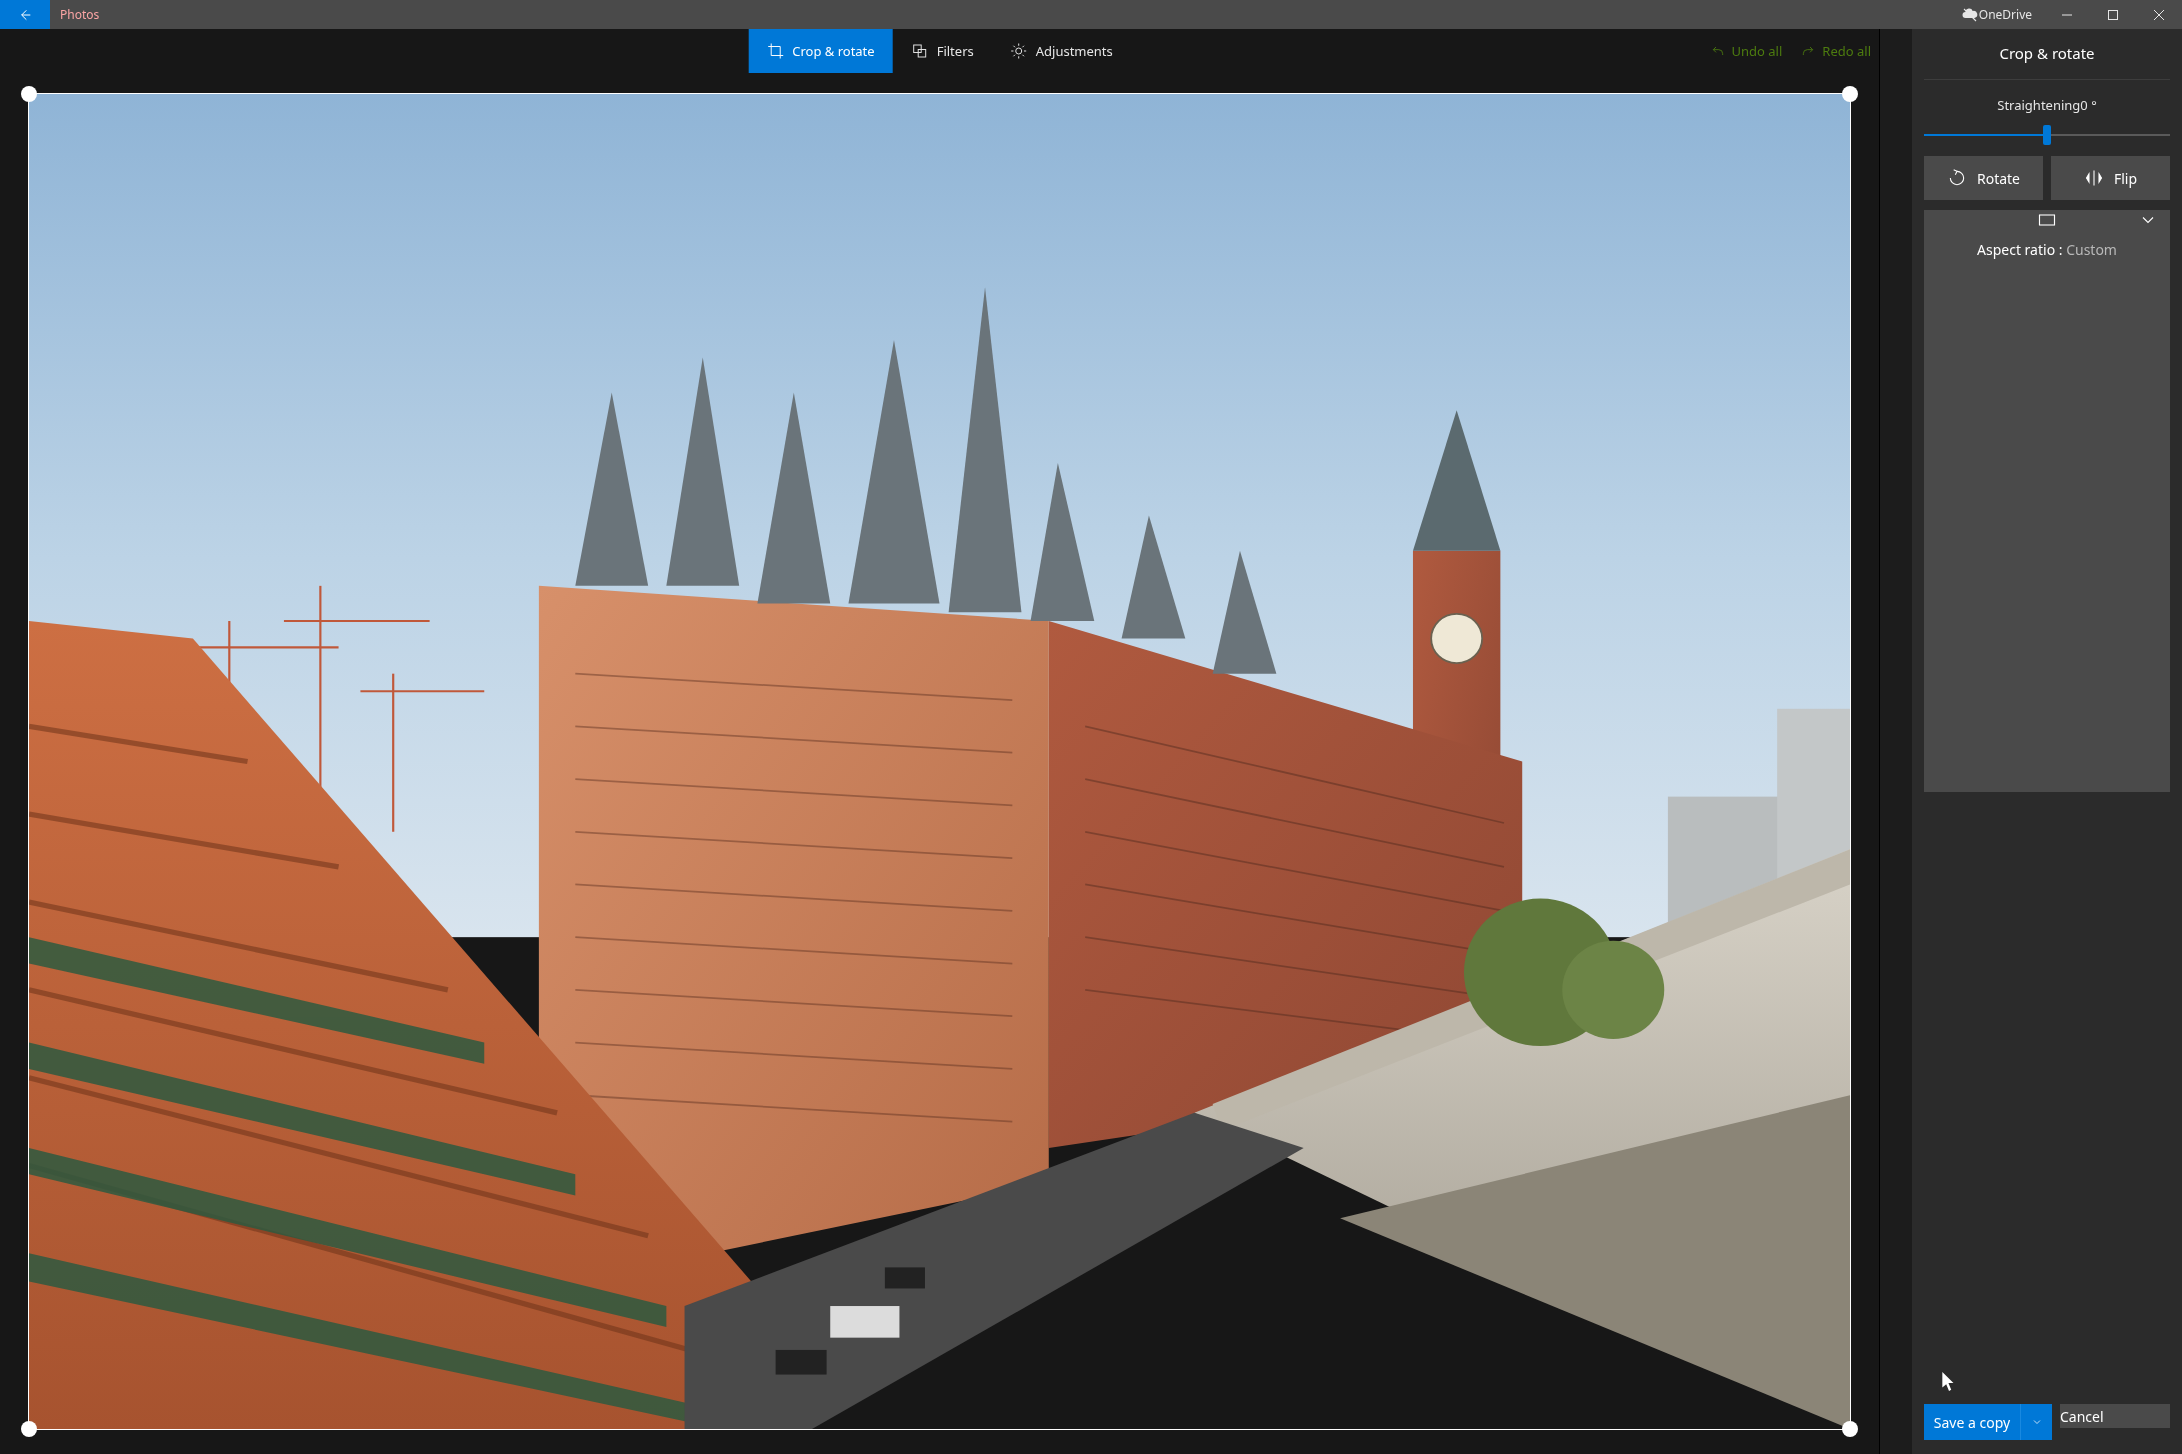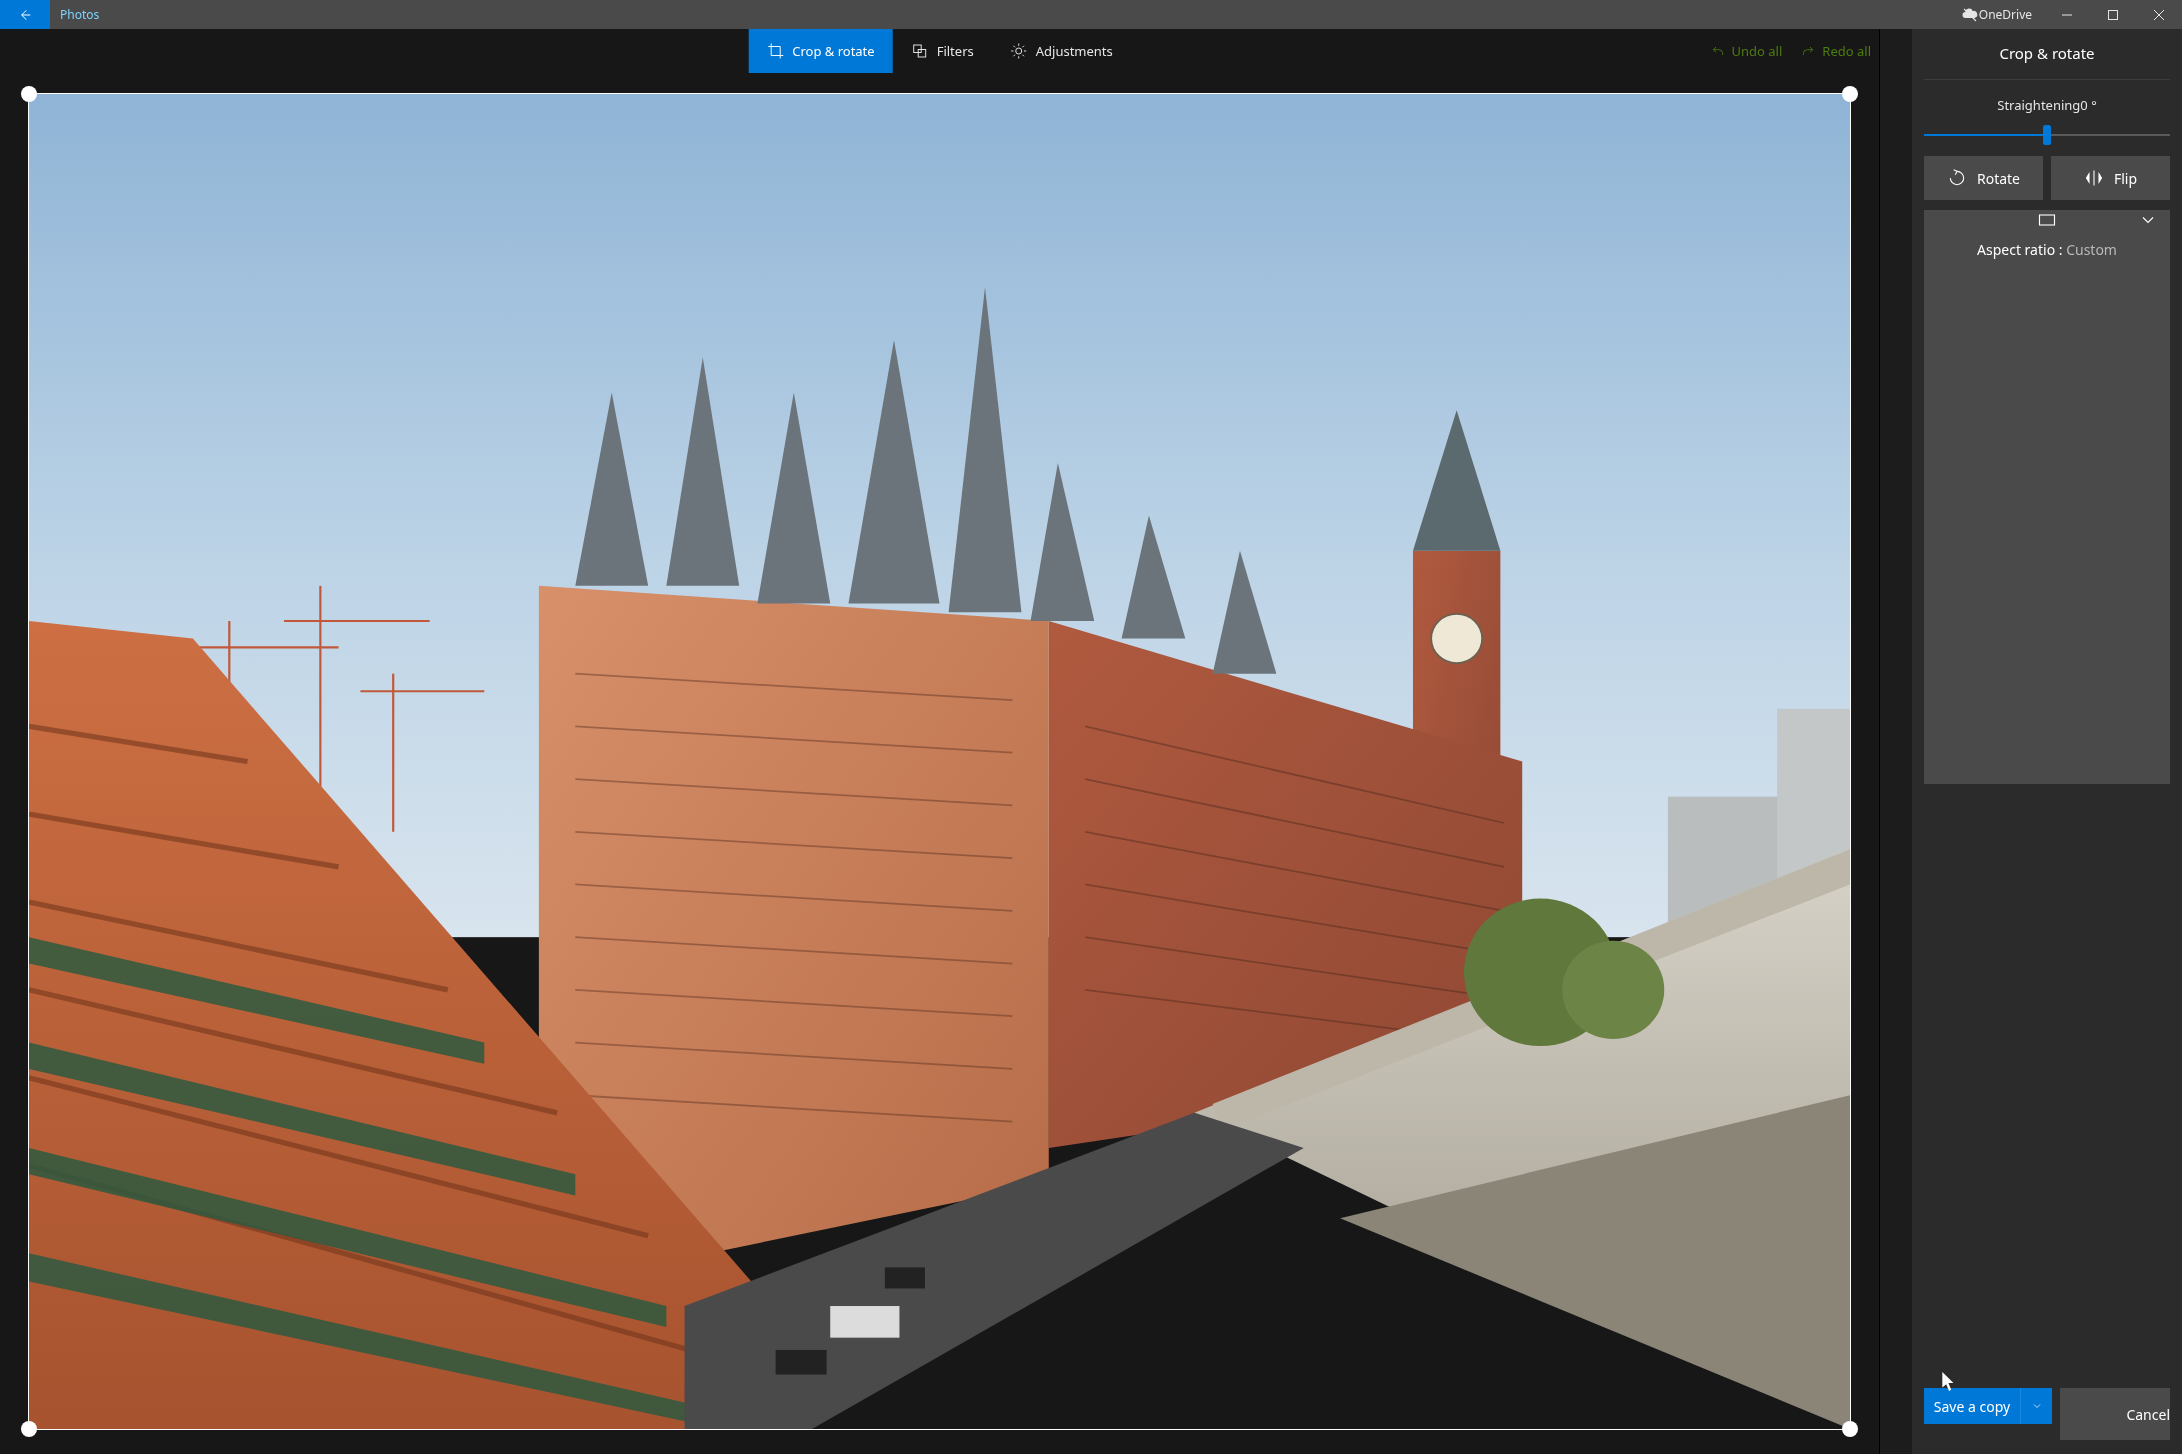--- a/index.html
+++ b/index.html
@@ -19,21 +19,21 @@
     background: #0078d7;
     display: flex;
     align-items: center;
     justify-content: center;
   }
   .titlebar .back-btn svg { width: 16px; height: 16px; stroke: #fff; fill: none; stroke-width: 1.5; }
   .titlebar .app-name {
     padding: 4px 10px;
     display: flex;
     align-items: center;
-    color: #7dd3fc;
+    color: #fca5a5;
   }
   .titlebar .spacer { flex: 1; }
   .titlebar .onedrive {
     display: flex;
     align-items: center;
     padding: 0 12px;
     color: #e6e6e6;
   }
   .titlebar .onedrive svg { width: 18px; height: 18px; fill: #e6e6e6; }
   .window-controls { display: flex; }
@@ -178,22 +178,22 @@
   .footer .save {
     flex:1; height:36px; background:#0078d7; color:#fff;
     display:flex; align-items:center; justify-content:center; font-size:14px;
   }
   .footer .save-split {
     width:32px; height:36px; background:#0078d7; border-left:1px solid #1989e0;
     display:flex; align-items:center; justify-content:center;
   }
   .footer .save-split svg{ width:12px; height:12px; stroke:#fff; fill:none; stroke-width:1.5;}
   .footer .cancel {
-    width:110px; height:52px; background:#4a4a4a; color:#fff;
-    display:flex; align-items:center; justify-content:flex-end; font-size:14px;
+    width:110px; height:24px; background:#4a4a4a; color:#fff;
+    display:flex; align-items:center; justify-content:flex-start; font-size:14px;
   }
 
   .cursor { position:absolute; width:14px; height:20px; }
   .cursor svg { width:100%; height:100%; fill:#fff; }
 </style>
 </head>
 <body>
 
 <div class="titlebar">
   <div class="back-btn">

